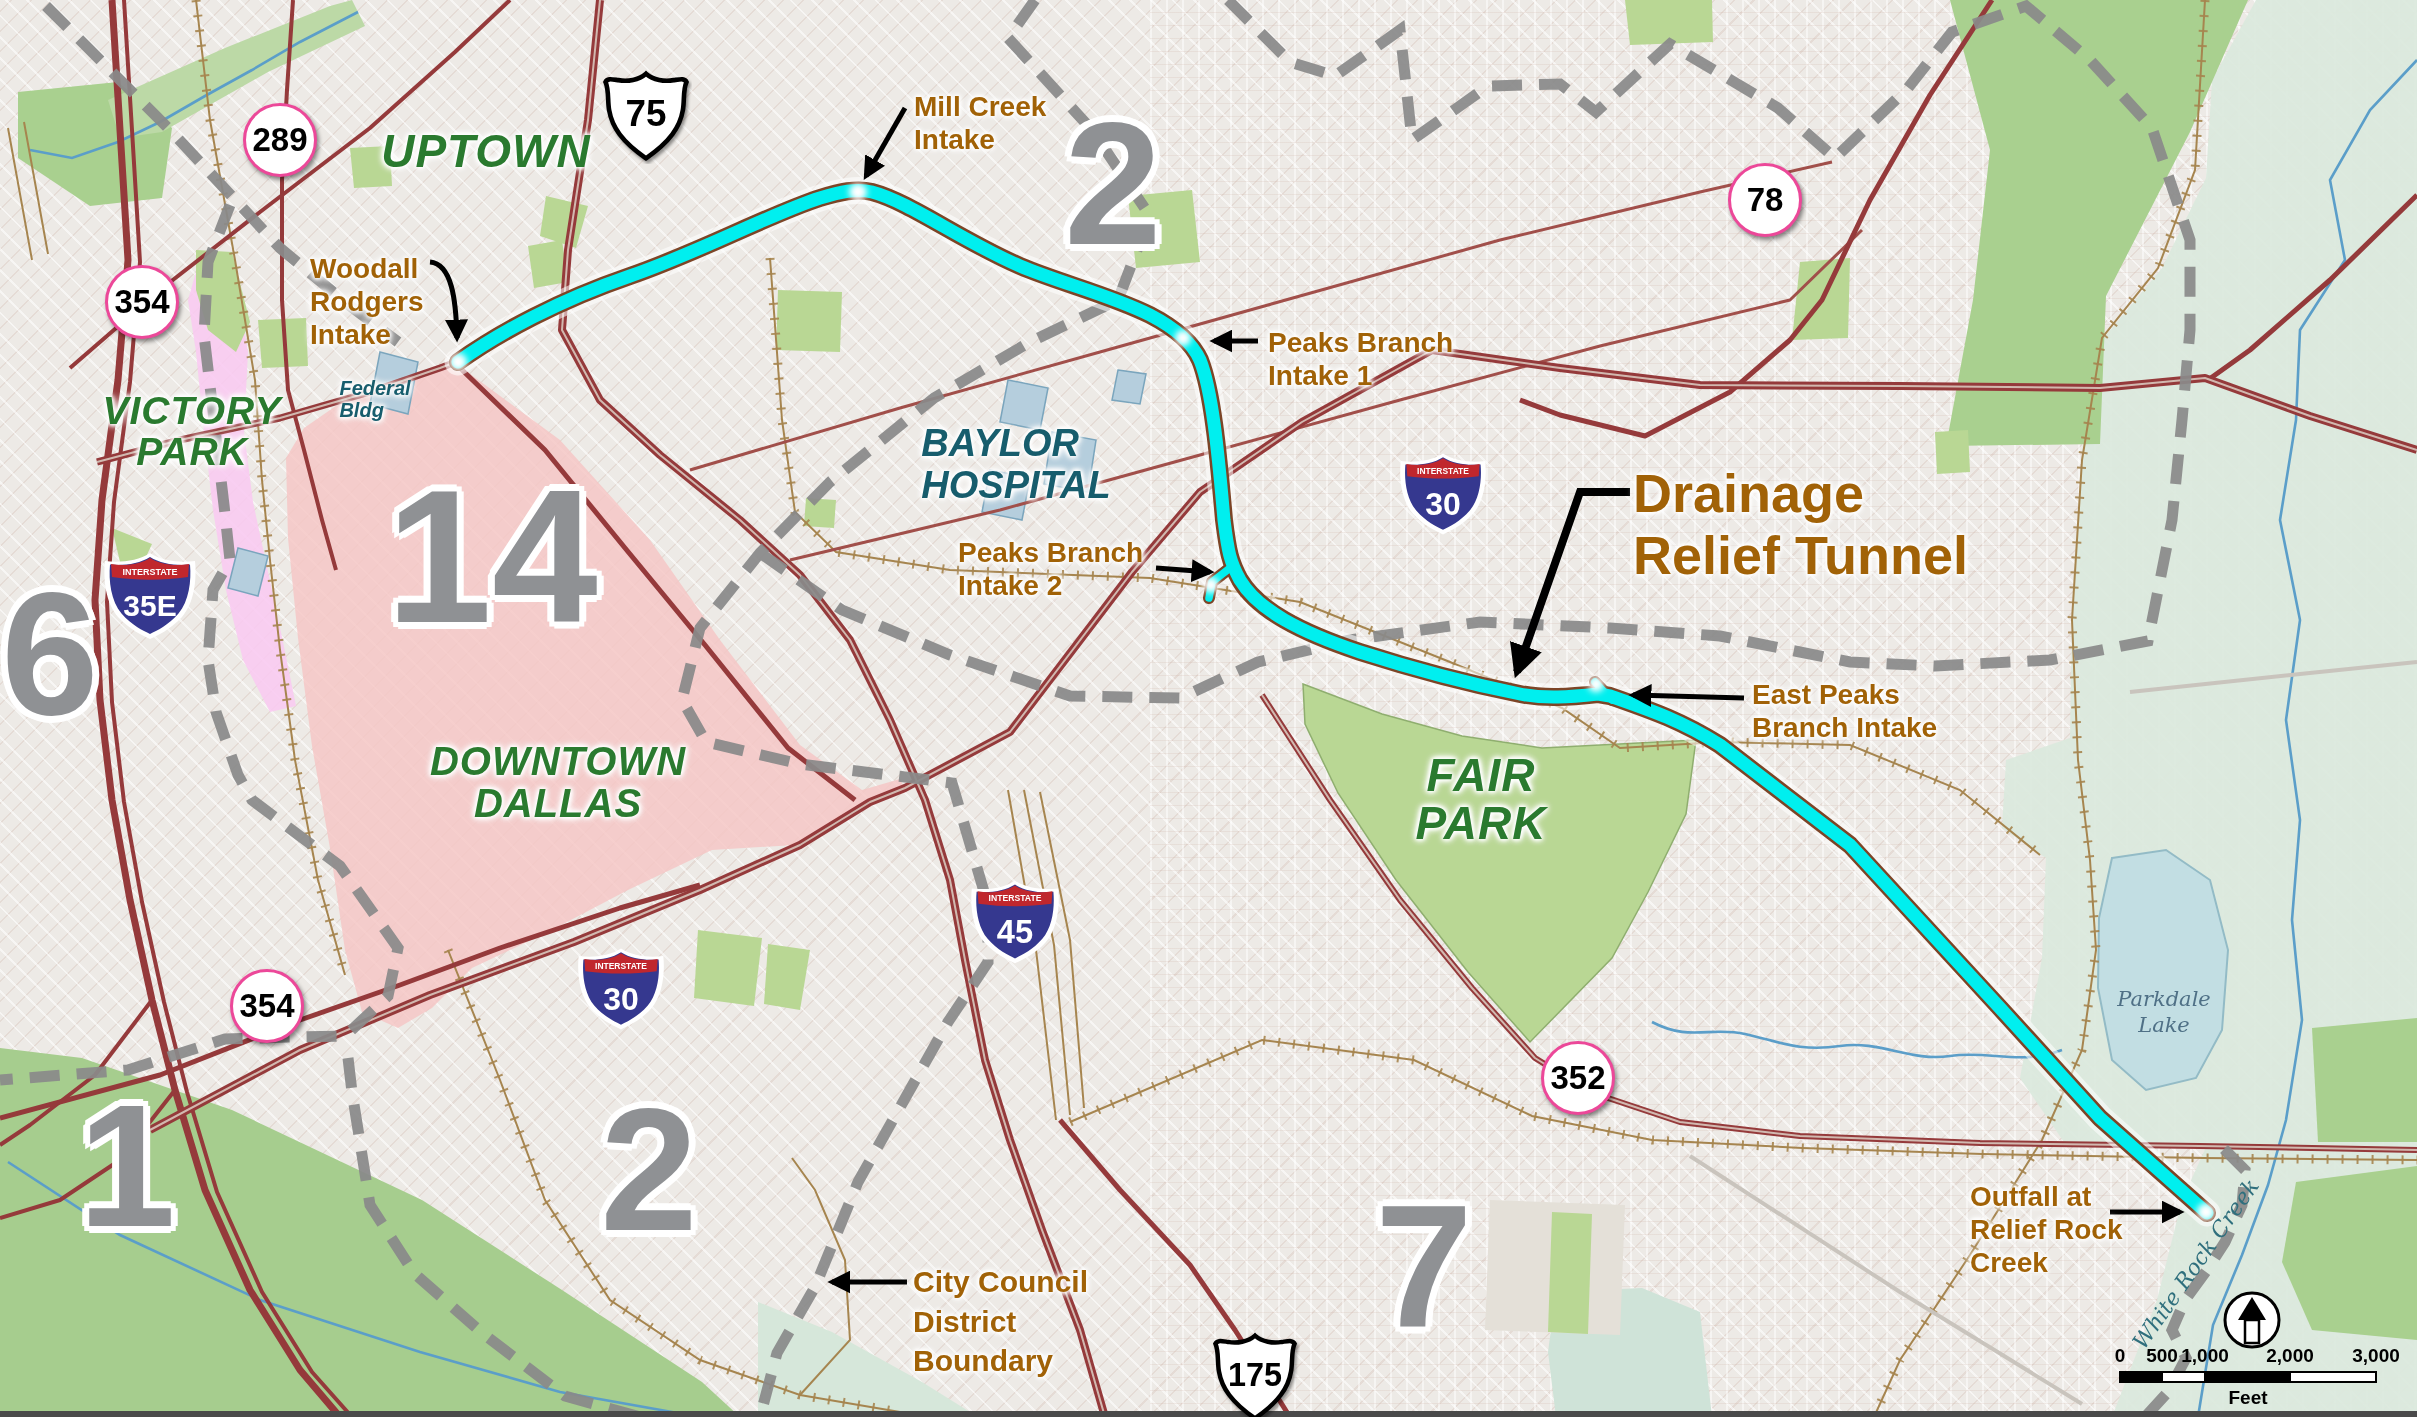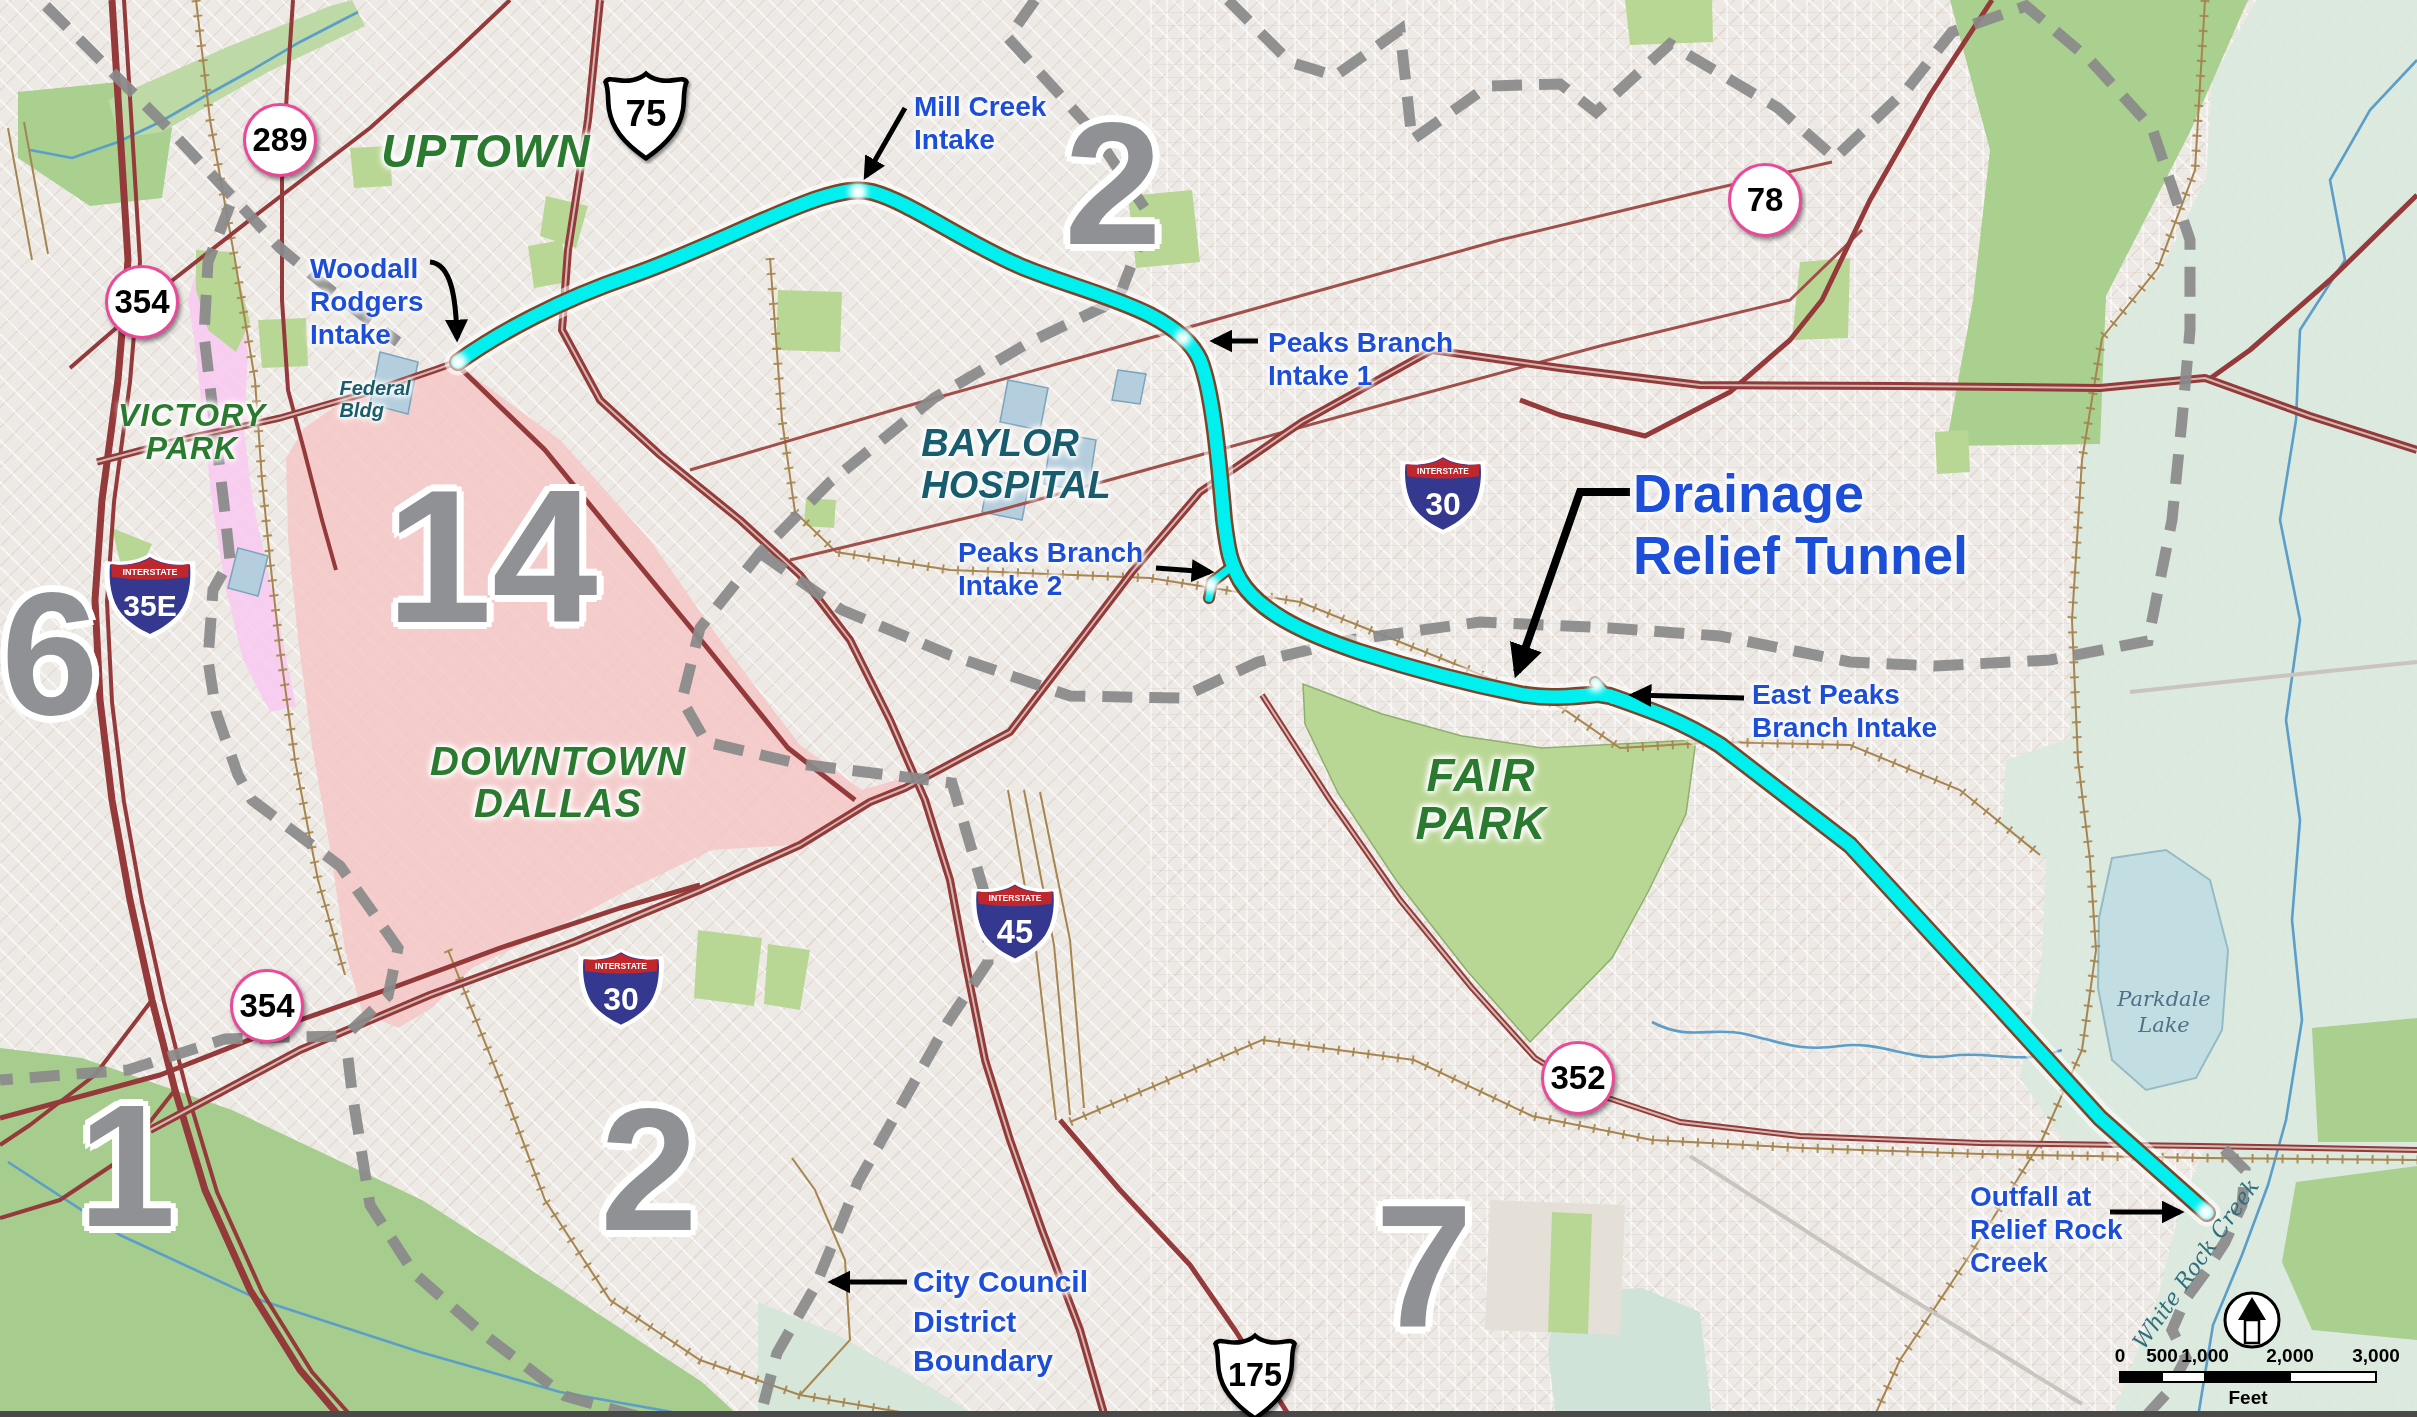--- a/index.html
+++ b/index.html
@@ -10,21 +10,21 @@
   .tex1{background:
       repeating-linear-gradient(45deg, rgba(255,255,255,.55) 0 2px, transparent 2px 15px),
       repeating-linear-gradient(-45deg, rgba(196,160,146,.20) 0 1.5px, transparent 1.5px 14px);}
   .tex2{left:1150px;width:1267px;background:
       repeating-linear-gradient(0deg, rgba(199,164,150,.17) 0 1.5px, transparent 1.5px 13px),
       repeating-linear-gradient(90deg, rgba(255,255,255,.5) 0 2px, transparent 2px 16px);}
   svg{position:absolute;left:0;top:0;}
   .lbl{position:absolute;pointer-events:none;white-space:nowrap;}
   .glow{text-shadow:0 0 4px #fff,0 0 4px #fff,0 0 7px #fff,0 0 7px #fff,0 0 10px #fff;}
   .green-area{color:#2a7a2f;font-weight:bold;font-style:italic;text-align:center;line-height:1.04;letter-spacing:1px;}
-  .teal{color:#1d4ed8;font-weight:bold;line-height:1.18;}
+  .teal{color:#a16207;font-weight:bold;line-height:1.18;}
   .teal-it{color:#175d6d;font-weight:bold;font-style:italic;text-align:left;line-height:1.1;}
   .district{color:#8f9194;font-weight:bold;font-size:175px;transform:translate(-50%,-54%);
      text-shadow:-5px -5px 0 #fff,5px -5px 0 #fff,-5px 5px 0 #fff,5px 5px 0 #fff,
                  -7px 0 0 #fff,7px 0 0 #fff,0 -7px 0 #fff,0 7px 0 #fff;}
   .ctr{transform:translate(-50%,-50%);}
   .serif-it{font-family:"DejaVu Serif",serif;font-style:italic;text-align:center;line-height:1.25;}
   
   .cshield{position:absolute;width:74px;height:74px;border-radius:50%;background:#fff;border:3px solid #ec4899;
      box-sizing:border-box;display:flex;align-items:center;justify-content:center;transform:translate(-50%,-50%);
      font-weight:bold;font-size:33px;color:#000;box-shadow:2px 3px 4px rgba(0,0,0,.45);}
@@ -211,21 +211,21 @@
   </svg>
 
   <div class="lbl district" style="left:492px;top:565px;font-size:190px;">14</div>
   <div class="lbl district" style="left:1113px;top:192px;">2</div>
   <div class="lbl district" style="left:649px;top:1178px;">2</div>
   <div class="lbl district" style="left:50px;top:662px;">6</div>
   <div class="lbl district" style="left:127px;top:1174px;">1</div>
   <div class="lbl district" style="left:1424px;top:1274px;">7</div>
 
   <div class="lbl glow green-area ctr" style="left:486px;top:152px;font-size:46px;">UPTOWN</div>
-  <div class="lbl glow green-area ctr" style="left:192px;top:432px;font-size:32px;text-align:center;">
+  <div class="lbl glow green-area ctr" style="left:192px;top:432px;font-size:39px;text-align:center;">
     <div>VICTORY</div>
     <div>PARK</div>
   </div>
   <div class="lbl glow green-area ctr" style="left:558px;top:783px;font-size:40px;">
     <div>DOWNTOWN</div>
     <div>DALLAS</div>
   </div>
   <div class="lbl glow green-area ctr" style="left:1481px;top:800px;font-size:46px;">
     <div>FAIR</div>
     <div>PARK</div>

